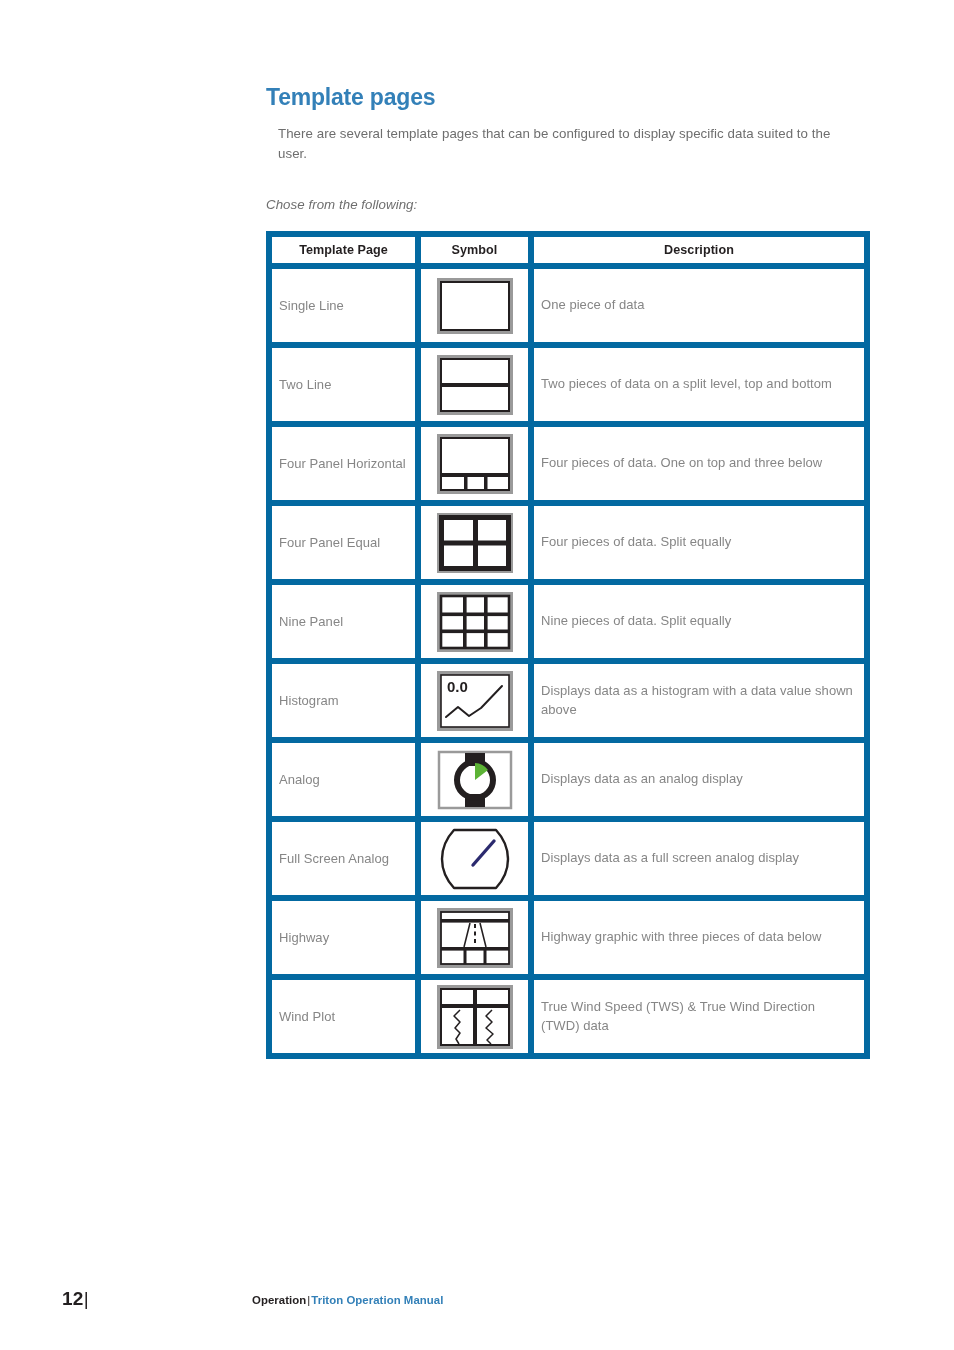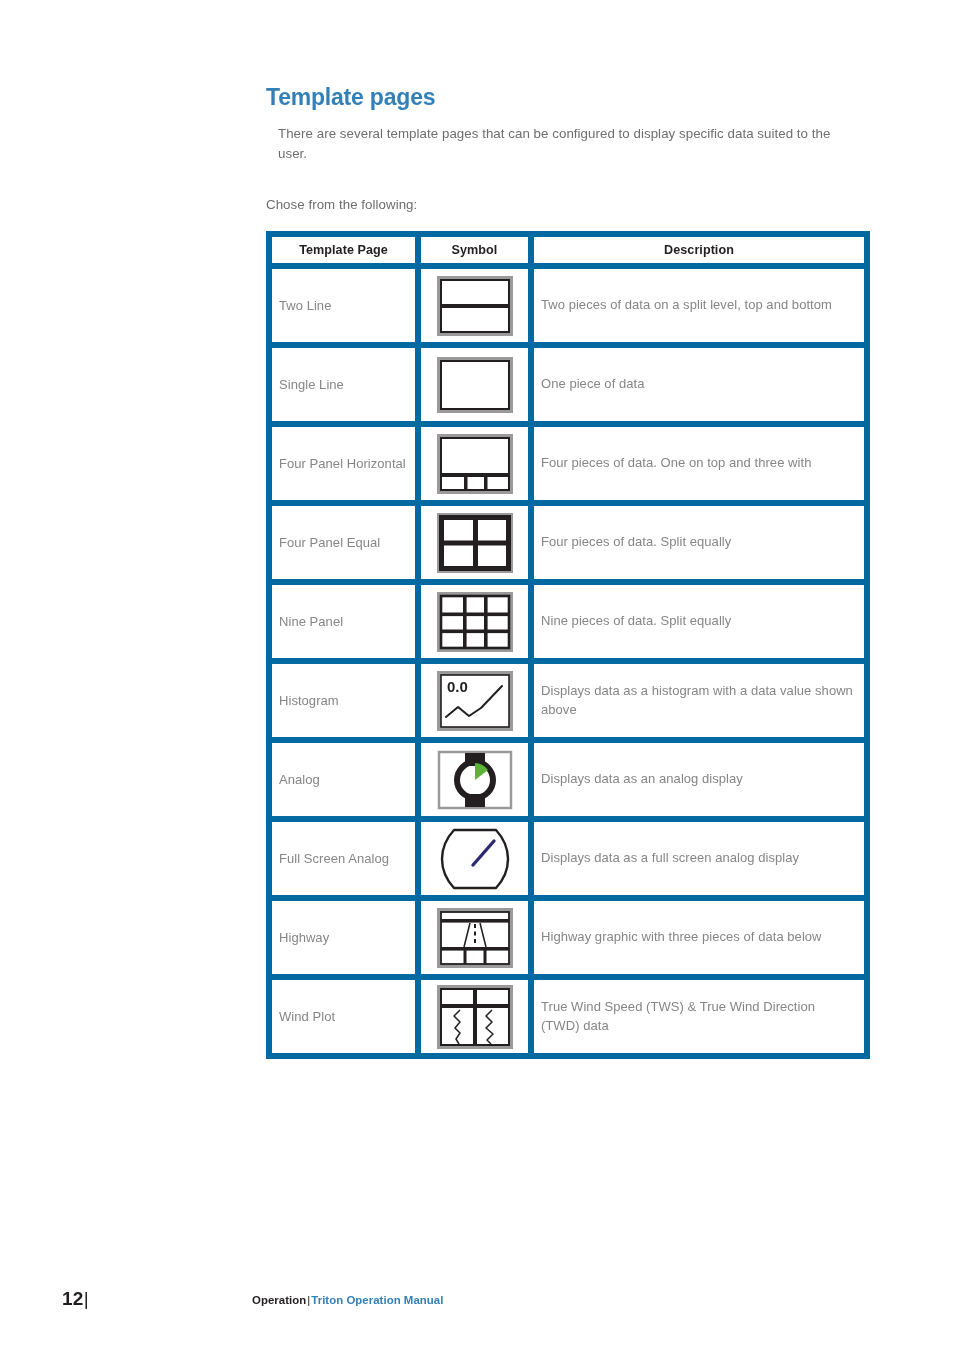--- a/index.html
+++ b/index.html
@@ -42,20 +42,21 @@
     line-height: 1.55;
     margin: 12px;
     letter-spacing: 0.05px;
   }
   .intro-2 {
     font-size: 13.3px;
     color: #6E6E6E;
     line-height: 1.55;
     margin: 30px 0 0 0;
     letter-spacing: 0.05px;
+    font-style: italic;
   }
 
   
   .tpl-table {
     position: absolute;
     left: 266px;
     top: 231px;
     width: 598px;
     border-collapse: collapse;
     table-layout: fixed;
@@ -159,60 +160,60 @@
     <thead>
       <tr>
         <th>Template Page</th>
         <th>Symbol</th>
         <th>Description</th>
       </tr>
     </thead>
     <tbody>
 
       <tr class="row-h-73">
-        <td class="cell-name">Two Line</td>
-        <td class="cell-sym">
-          <div class="sym-wrap">
-            <svg width="78" height="62" viewBox="0 0 78 62">
-              <rect x="3" y="3" width="72" height="56" fill="#ffffff" stroke="#9A9A9A" stroke-width="4"></rect>
-              <rect x="5" y="5" width="68" height="52" fill="#ffffff" stroke="#231F20" stroke-width="2"></rect>
-              <rect x="5" y="29" width="68" height="4" fill="#231F20"></rect>
-            </svg>
-          </div>
-        </td>
-        <td class="cell-desc">Two pieces of data on a split level, top and bottom</td>
-      </tr>
-
-      <tr class="row-h-73">
         <td class="cell-name">Single Line</td>
         <td class="cell-sym">
           <div class="sym-wrap">
             <svg width="78" height="58" viewBox="0 0 78 58">
               <rect x="3" y="3" width="72" height="52" fill="#ffffff" stroke="#9A9A9A" stroke-width="4"></rect>
               <rect x="5" y="5" width="68" height="48" fill="#ffffff" stroke="#231F20" stroke-width="2"></rect>
             </svg>
           </div>
         </td>
         <td class="cell-desc">One piece of data</td>
+      </tr>
+
+      <tr class="row-h-73">
+        <td class="cell-name">Two Line</td>
+        <td class="cell-sym">
+          <div class="sym-wrap">
+            <svg width="78" height="62" viewBox="0 0 78 62">
+              <rect x="3" y="3" width="72" height="56" fill="#ffffff" stroke="#9A9A9A" stroke-width="4"></rect>
+              <rect x="5" y="5" width="68" height="52" fill="#ffffff" stroke="#231F20" stroke-width="2"></rect>
+              <rect x="5" y="29" width="68" height="4" fill="#231F20"></rect>
+            </svg>
+          </div>
+        </td>
+        <td class="cell-desc">Two pieces of data on a split level, top and bottom</td>
       </tr>
 
       <tr class="row-h-73">
         <td class="cell-name">Four Panel Horizontal</td>
         <td class="cell-sym">
           <div class="sym-wrap">
             <svg width="78" height="62" viewBox="0 0 78 62">
               <rect x="3" y="3" width="72" height="56" fill="#ffffff" stroke="#9A9A9A" stroke-width="4"></rect>
               <rect x="5" y="5" width="68" height="52" fill="#ffffff" stroke="#231F20" stroke-width="2"></rect>
               <rect x="5" y="40" width="68" height="4" fill="#231F20"></rect>
               <rect x="28" y="43" width="3.5" height="14" fill="#231F20"></rect>
               <rect x="48" y="43" width="3.5" height="14" fill="#231F20"></rect>
             </svg>
           </div>
         </td>
-        <td class="cell-desc">Four pieces of data. One on top and three with</td>
+        <td class="cell-desc">Four pieces of data. One on top and three below</td>
       </tr>
 
       <tr class="row-h-73">
         <td class="cell-name">Four Panel Equal</td>
         <td class="cell-sym">
           <div class="sym-wrap">
             <svg width="78" height="62" viewBox="0 0 78 62">
               <rect x="3" y="3" width="72" height="56" fill="#ffffff" stroke="#9A9A9A" stroke-width="4"></rect>
               <rect x="5.5" y="5.5" width="67" height="51" fill="#ffffff" stroke="#231F20" stroke-width="5"></rect>
               <rect x="37" y="5" width="5" height="52" fill="#231F20"></rect>

